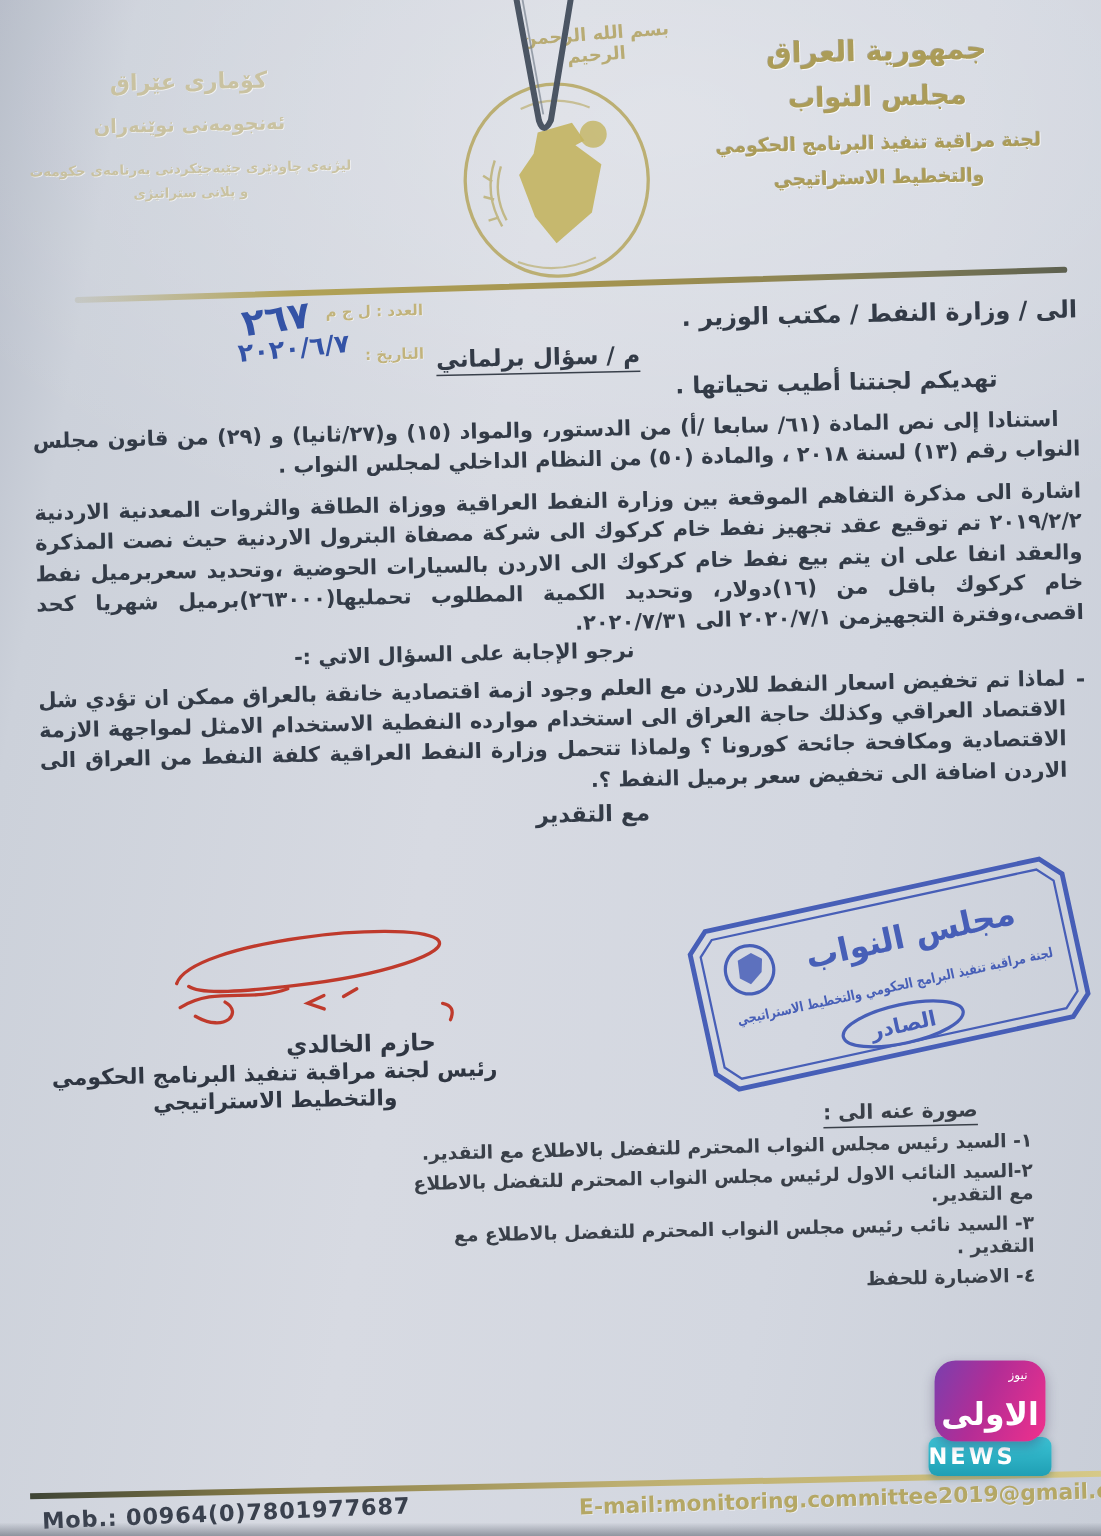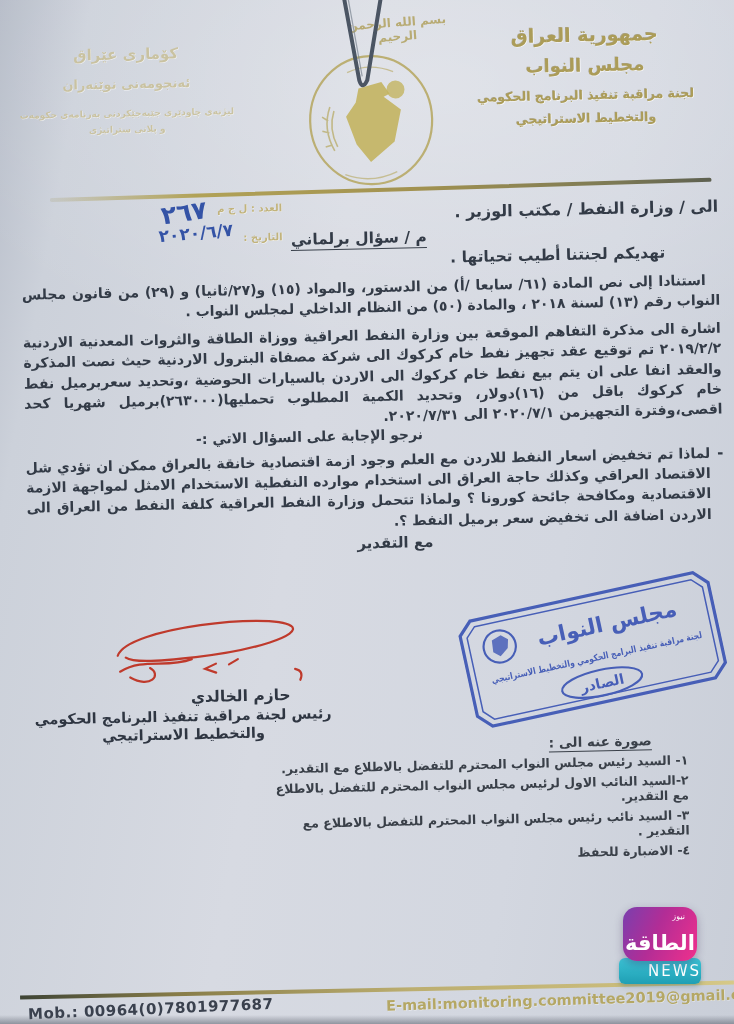--- a/index.html
+++ b/index.html
@@ -87,22 +87,22 @@
     text-shadow:.5px .5px 0 rgba(255,255,255,.6);}
 
   
   .news{position:absolute;left:619px;top:907px;width:82px;}
   .news-top{position:relative;width:74px;height:54px;margin:0 auto;border-radius:14px;
     background:linear-gradient(115deg,#7a3fae 0%,#b22d96 45%,#f0308c 100%);
     box-shadow:0 3px 8px rgba(60,40,90,.35);}
   .news-sub{position:absolute;top:5px;right:12px;font-size:8px;color:#fff;font-weight:normal;}
   .news-ar{position:absolute;bottom:6px;left:0;right:0;text-align:center;font-size:21px;
     color:#fff;font-weight:bold;letter-spacing:1px;}
-  .news-band{width:82px;height:26px;margin-top:-3px;border-radius:6px;text-align:right;
-    background:linear-gradient(180deg,#3cc3d5,#1f9fb4);color:#fff;font-weight:normal;
+  .news-band{width:82px;height:26px;margin-top:-3px;border-radius:6px;text-align:left;
+    background:linear-gradient(180deg,#3cc3d5,#1f9fb4);color:#fff;font-weight:bold;
     font-size:15px;line-height:26px;letter-spacing:2px;box-shadow:0 2px 5px rgba(30,90,110,.35);}
 </style>
 </head>
 <body>
 
 <div class="page">
   <div class="tilt">
 
     <div class="lh-right">
       <div class="l1">جمهورية العراق</div>
@@ -204,17 +204,17 @@
 
   </div>
 
   <div class="footer-line"></div>
   <div class="mob">Mob.: 00964(0)7801977687</div>
   <div class="email">E-mail:monitoring.committee2019@gmail.com</div>
 
   <div class="news">
     <div class="news-top">
       <div class="news-sub">نيوز</div>
-      <div class="news-ar">الطاقة</div>
+      <div class="news-ar">الاولى</div>
     </div>
     <div class="news-band">NEWS</div>
   </div>
 </div>
 
 </body></html>

